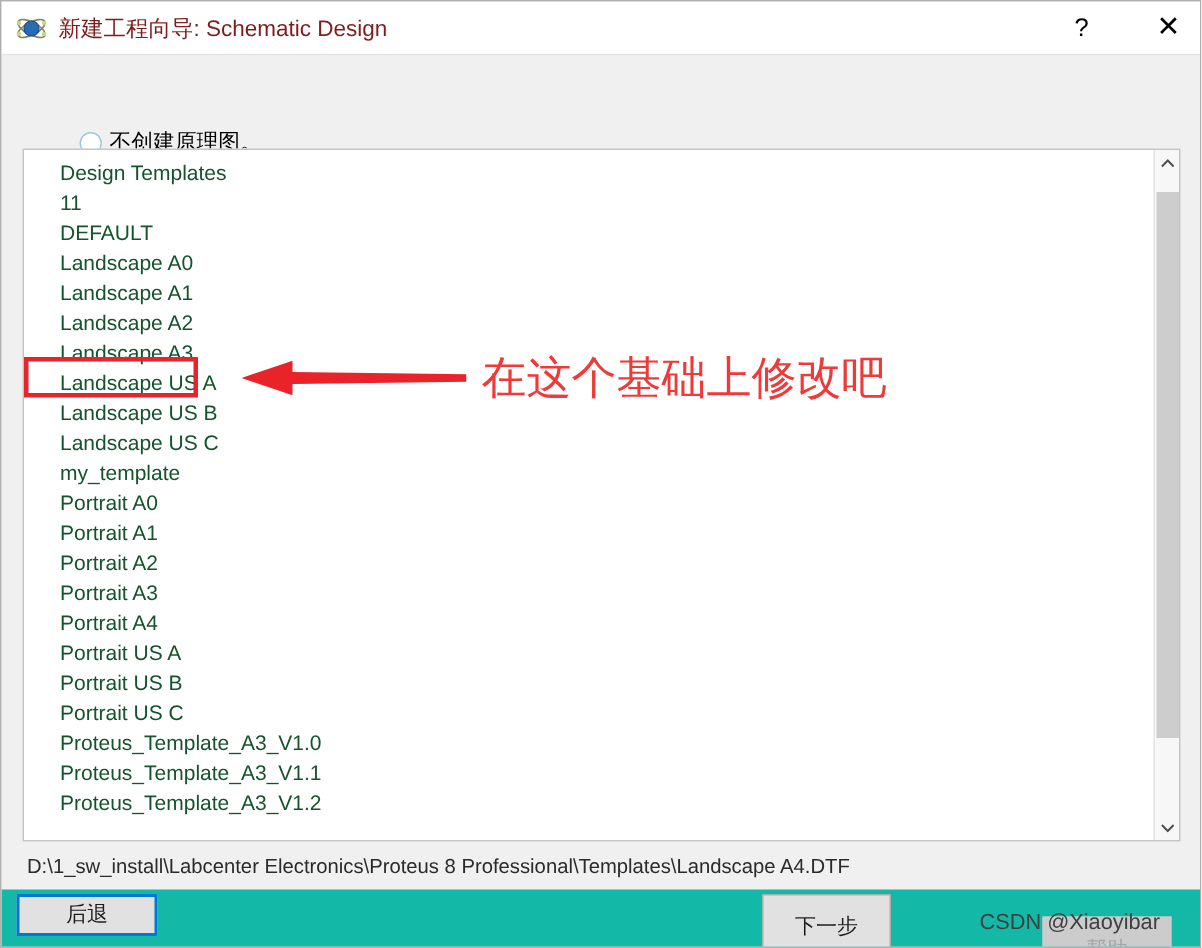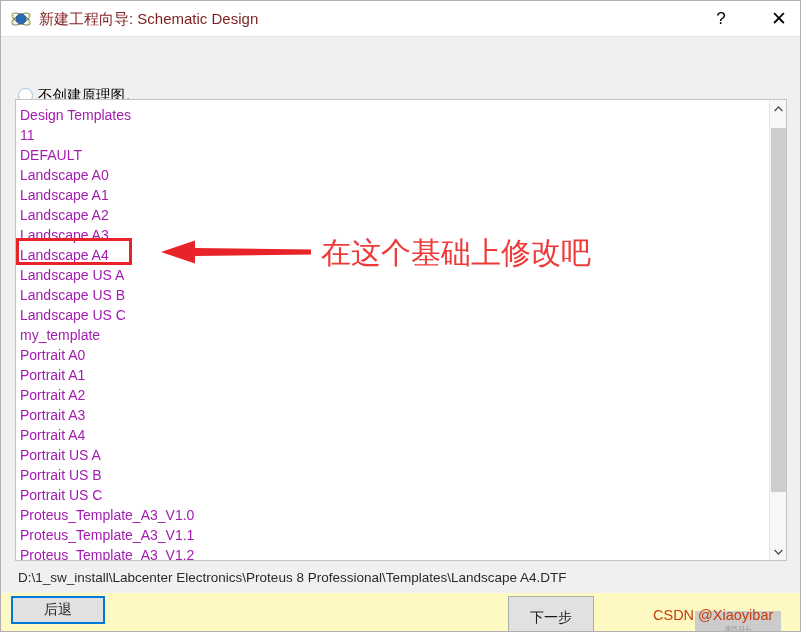--- a/index.html
+++ b/index.html
@@ -55,20 +55,21 @@
     position: absolute; left: 0; top: 36px;
     width: 801px; height: 556px;
     background: #f0f0f0;
   }
 
   .radio-row {
     position: absolute;
     display: flex; align-items: center;
     font-size: 14.5px; color: #000;
     white-space: nowrap;
+    margin-left: 35px;
   }
   #radio-no-schematic { left: 17px; top: 50px; }
   #radio-from-template { left: 17px; top: 71px; }
   .radio-mark {
     width: 15px; height: 15px; border-radius: 50%;
     background: #ffffff;
     margin-right: 5px; flex: 0 0 auto;
     position: relative;
   }
   .radio-mark.off { border: 1.3px solid #9ec8e8; }
@@ -89,22 +90,22 @@
     border: 1px solid #c4c4c4;
     overflow: hidden;
   }
   #list-items {
     position: absolute; left: 0; top: 0;
     width: 754px;
     padding-top: 5px;
   }
   .list-item {
     height: 20px; line-height: 20px;
-    padding-left: 4px;
-    font-size: 14px; color: #a21caf;
+    padding-left: 24px;
+    font-size: 14px; color: #14532d;
     white-space: nowrap;
     font-family: "Liberation Sans", "DejaVu Sans", sans-serif;
   }
 
   
   #scrollbar {
     position: absolute; right: 0; top: 0;
     width: 17px; height: 460px;
     background: #f7f7f7;
     border-left: 1px solid #e6e6e6;
@@ -128,21 +129,21 @@
     position: absolute; left: 17px; top: 533px;
     font-size: 13.5px; color: #2a2a2a;
     white-space: nowrap;
     font-family: "Liberation Sans", "DejaVu Sans", sans-serif;
   }
 
   
   #buttonbar {
     position: absolute; left: 0; top: 592px;
     width: 801px; height: 40px;
-    background: #fef9c3;
+    background: #14b8a6;
   }
   .btn {
     position: absolute;
     height: 44px;
     background: #e1e1e1;
     border: 1px solid #adadad;
     font-size: 14px; color: #1b1b1b;
     display: flex; align-items: center; justify-content: center;
     white-space: nowrap;
     font-family: "Liberation Sans", "DejaVu Sans", sans-serif;
@@ -179,21 +180,21 @@
     left: 320px; top: 235px;
     font-size: 30px; color: #ef3a3a;
     white-space: nowrap;
     font-family: "DejaVu Sans", sans-serif;
     line-height: 34px;
   }
   #watermark {
     position: absolute;
     left: 652px; top: 606px;
     font-size: 14.5px;
-    color: #c2410c;
+    color: #404040;
     white-space: nowrap;
     pointer-events: none;
     font-family: "Liberation Sans", sans-serif;
   }
 </style>
 </head>
 <body>
 
 <div id="window">
 
@@ -234,21 +235,20 @@
 
     <div id="listbox">
       <div id="list-items">
           <div class="list-item">Design Templates</div>
           <div class="list-item">11</div>
           <div class="list-item">DEFAULT</div>
           <div class="list-item">Landscape A0</div>
           <div class="list-item">Landscape A1</div>
           <div class="list-item">Landscape A2</div>
           <div class="list-item">Landscape A3</div>
-          <div class="list-item">Landscape A4</div>
           <div class="list-item">Landscape US A</div>
           <div class="list-item">Landscape US B</div>
           <div class="list-item">Landscape US C</div>
           <div class="list-item">my_template</div>
           <div class="list-item">Portrait A0</div>
           <div class="list-item">Portrait A1</div>
           <div class="list-item">Portrait A2</div>
           <div class="list-item">Portrait A3</div>
           <div class="list-item">Portrait A4</div>
           <div class="list-item">Portrait US A</div>

